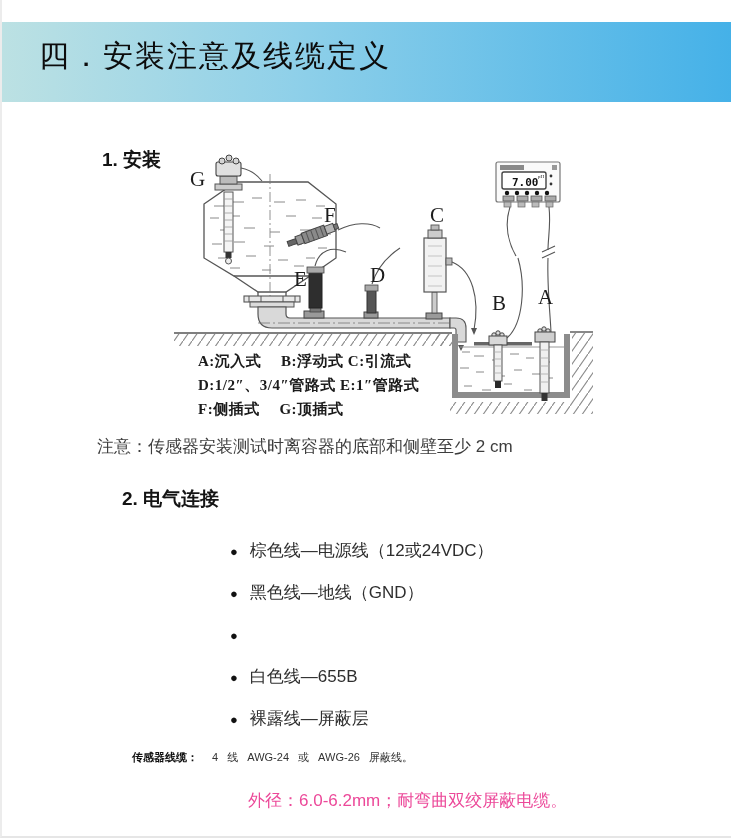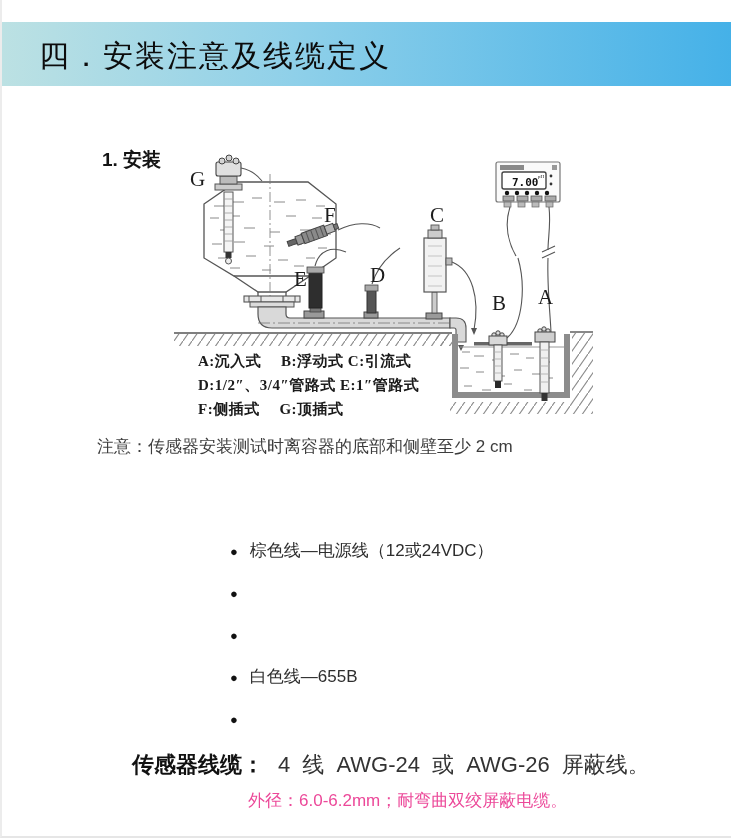--- a/index.html
+++ b/index.html
@@ -1,32 +1,32 @@
 <!DOCTYPE html>
 <html><head>
 <meta charset="utf-8">
 <style>
   html,body{margin:0;padding:0;background:#fff;}
   .page{position:relative;width:731px;height:838px;background:#ffffff;overflow:hidden;
         font-family:"Liberation Sans",sans-serif;color:#2e2e2e;
         border-left:2px solid #ececec;border-bottom:2px solid #e6e6e6;box-sizing:border-box;}
-  .header-bar{position:absolute;top:22px;left:0;right:0;height:64px;
+  .header-bar{position:absolute;top:22px;left:0;right:0;height:80px;
         background:linear-gradient(90deg,#bce1e3 0%,#8fd0e9 40%,#45b1e8 100%);}
   .page-title{position:absolute;left:37px;top:0;height:67px;line-height:67px;
         font-family:"Liberation Serif",serif;font-size:30px;font-weight:500;
         color:#0c0c0c;letter-spacing:2px;white-space:nowrap;}
   .sec-heading{position:absolute;font-size:19px;font-weight:bold;color:#141414;white-space:nowrap;}
   .h-install{left:100px;top:111px;margin-top:36px;}
   .h-elec{left:120px;top:486px;}
   .diagram{position:absolute;left:172px;top:146px;width:420px;height:284px;}
   .note{position:absolute;left:95px;top:435px;font-size:17px;color:#3d3d3d;white-space:nowrap;}
   .wires{position:absolute;left:228px;top:530px;margin:0;padding:0;list-style:none;}
   .wires li{height:42px;line-height:42px;font-size:17px;color:#2e2e2e;white-space:nowrap;display:flex;align-items:center;}
   .bullet{font-size:13px;color:#111;margin-right:12px;line-height:1;}
-  .cable-line1{position:absolute;left:130px;top:750px;font-size:22px;white-space:nowrap;}
+  .cable-line1{position:absolute;left:130px;top:750px;font-size:11px;white-space:nowrap;}
   .cable-label{font-weight:bold;color:#111;}
   .cable-spec{margin-left:14px;word-spacing:6px;color:#333;}
   .cable-line2{position:absolute;left:246px;top:789px;font-size:17px;color:#ec4899;word-spacing:3px;white-space:nowrap;}
   svg text{font-family:"Liberation Serif",serif;}
   .lbl{font-size:21px;fill:#1c1c1c;font-weight:500;}
   .legend{font-size:15px;font-weight:bold;fill:#1b1b1b;letter-spacing:0.5px;}
   .lcd{font-family:"DejaVu Sans Mono",monospace;font-weight:bold;fill:#111;}
 </style>
 </head>
 <body>
@@ -192,38 +192,41 @@
       <text class="lbl" x="364" y="158">A</text>
 
       <text class="legend" x="24" y="220">A:沉入式　 B:浮动式  C:引流式</text>
       <text class="legend" x="24" y="244">D:1/2″、3/4″管路式  E:1″管路式</text>
       <text class="legend" x="24" y="268">F:侧插式　 G:顶插式</text>
     </svg>
   </div>
 
   <div class="note">注意：传感器安装测试时离容器的底部和侧壁至少 2 cm</div>
 
+  <div class="sec-heading h-elec">2. 电气连接</div>
 
   <ul class="wires">
     <li>
         <span class="bullet">●</span>
         <span>棕色线—电源线（12或24VDC）</span>
       </li>
     <li>
         <span class="bullet">●</span>
+        <span>黑色线—地线（GND）</span>
       </li>
     <li>
         <span class="bullet">●</span>
       </li>
     <li>
         <span class="bullet">●</span>
         <span>白色线—655B</span>
       </li>
     <li>
         <span class="bullet">●</span>
+        <span>裸露线—屏蔽层</span>
       </li>
   </ul>
 
   <div class="cable-line1">
     <span class="cable-label">传感器线缆：</span><span class="cable-spec">4 线 AWG-24 或 AWG-26 屏蔽线。</span>
   </div>
   <div class="cable-line2">外径：6.0-6.2mm；耐弯曲双绞屏蔽电缆。</div>
 
 </div>
 

